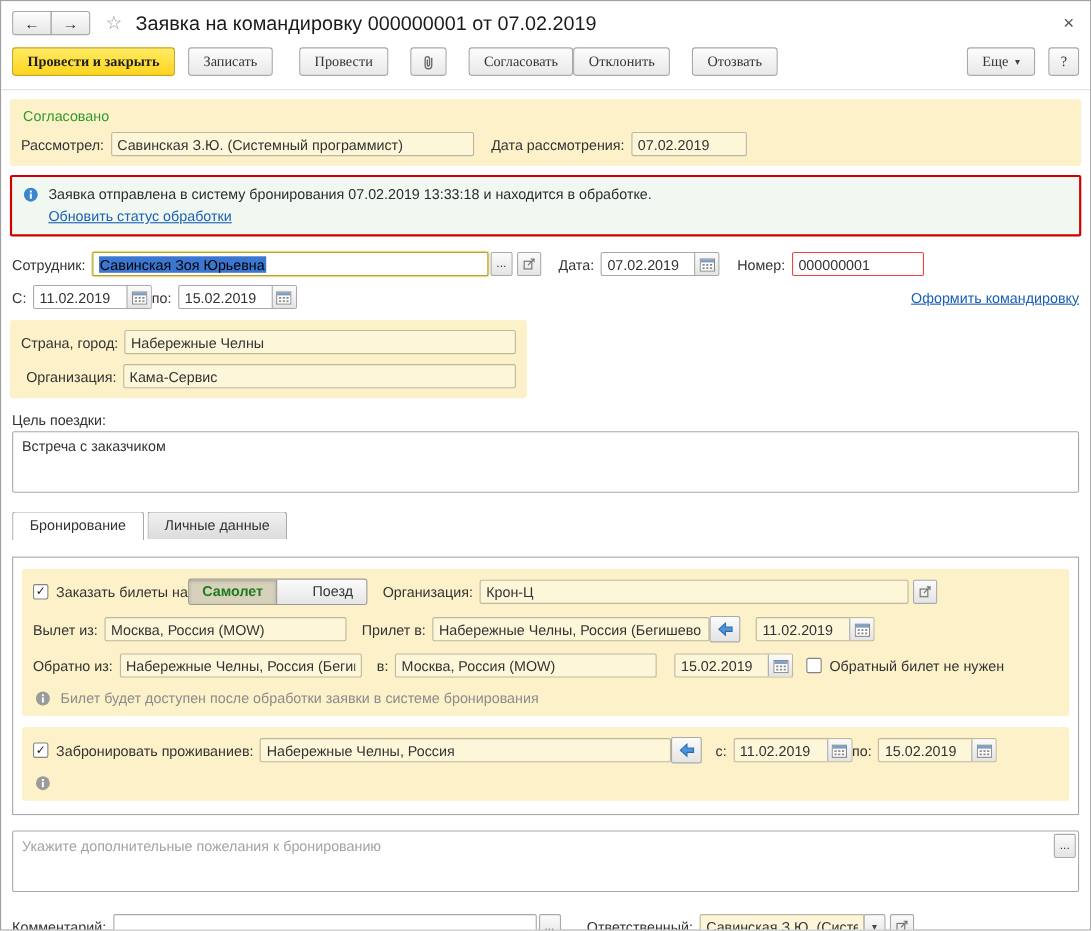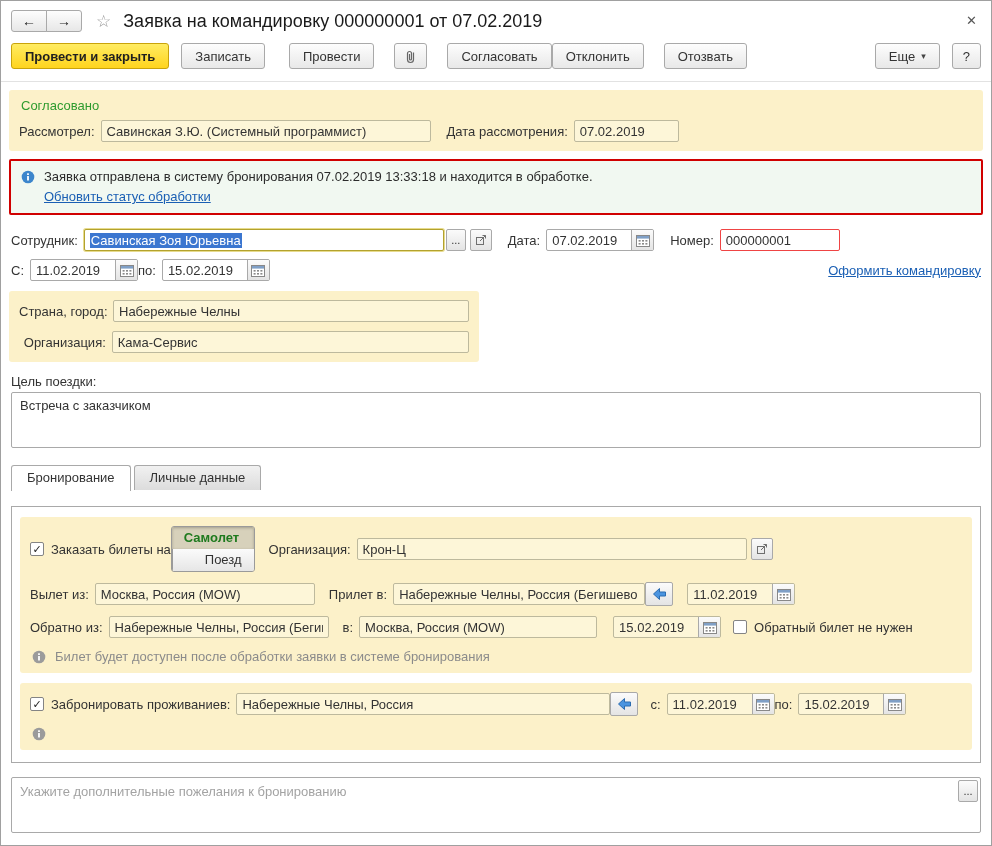--- a/index.html
+++ b/index.html
@@ -7,21 +7,21 @@
   
   .titlebar{display:flex;align-items:center;padding:9px 12px 3px 10px;}
   .navbtn{width:36px;height:22px;border:1px solid #a9a9a9;background:linear-gradient(#fdfdfd,#e7e7e7);display:flex;align-items:center;justify-content:center;font-size:14px;color:#222;cursor:pointer;padding:0;}
   .navbtn.left{border-radius:3px 0 0 3px;}
   .navbtn.right{border-radius:0 3px 3px 0;margin-left:-1px;}
   .star{margin:0 12px 0 14px;font-size:17px;color:#9a9a9a;cursor:pointer;}
   .title{font-size:18px;color:#1a1a1a;white-space:nowrap;}
   .closebtn{position:absolute;top:10px;right:12px;border:none;background:none;font-size:13px;color:#555;cursor:pointer;padding:2px;}
   
   .toolbar{display:flex;align-items:center;padding:8px 10px 12px;border-bottom:1px solid #e2e2e2;}
-  .btn{height:26px;padding:0 13px;border:1px solid #a9a9a9;border-radius:3px;background:linear-gradient(#fdfdfd,#e8e8e8);font-family:Liberation Sans, sans-serif;font-size:13px;color:#333;display:inline-flex;align-items:center;cursor:pointer;white-space:nowrap;}
+  .btn{height:26px;padding:0 13px;border:1px solid #a9a9a9;border-radius:3px;background:linear-gradient(#fdfdfd,#e8e8e8);font-family:Liberation Serif, serif;font-size:13px;color:#333;display:inline-flex;align-items:center;cursor:pointer;white-space:nowrap;}
   .btn.primary{background:linear-gradient(#ffec62,#ffd41e);border-color:#c9a30a;font-weight:bold;color:#1f1f1f;}
   .btn.iconbtn{padding:0 9px;}
   .btn .arr{font-size:9px;margin-left:6px;color:#444;}
   .btn.help{padding:0 10px;}
   .ml2{margin-left:2px}.ml4{margin-left:4px}.ml10{}
   .ml12{margin-left:12px}.ml14{margin-left:14px}.ml16{margin-left:16px}.ml20{margin-left:20px}.ml24{margin-left:24px}.mla{margin-left:auto}
   
   .approval{margin:8px;background:#fcf1c9;border-radius:3px;padding:6px 10px 9px;}
   .approval .status{color:#2e9b2e;margin:2px 0 7px 2px;}
   .arow{display:flex;align-items:center;}
@@ -32,21 +32,21 @@
   .link{color:#1a5fb4;text-decoration:underline;cursor:pointer;}
   
   .row{display:flex;align-items:center;margin:8px 10px 0;}
   .mt14{margin-top:14px}.mt12{margin-top:12px}.mt10{margin-top:10px}
   .lbl{white-space:nowrap;margin-right:6px;color:#333;}
   .lbl.r{display:inline-block;text-align:right;}
   .fld{box-sizing:border-box;height:22px;border:1px solid #ef4444;border-radius:2px;background:#fff;padding:0 5px;display:flex;align-items:center;white-space:nowrap;overflow:hidden;cursor:text;}
   .fld span{white-space:nowrap;overflow:hidden;}
   .fld.cream{background:#fdf6d8;border-color:#bdb99d;}
   .fld.focus{border:1px solid #b3a22e;box-shadow:0 0 0 1px #e7db8e;}
-  .sel{background:#3b76d0;color:#ffffff;padding:0 1px;}
+  .sel{background:#3b76d0;color:#000000;padding:0 1px;}
   .dfld{display:flex;align-items:stretch;height:22px;box-sizing:border-box;border:1px solid #a9a9a9;border-radius:2px;background:#fff;overflow:hidden;}
   .dfld.cream{background:#fdf6d8;border-color:#bdb99d;}
   .dtext{display:flex;align-items:center;padding:0 5px;}
   .calbtn{width:21px;border-left:1px solid #a9a9a9;background:linear-gradient(#fbfbfb,#e4e4e4);display:flex;align-items:center;justify-content:center;cursor:pointer;}
   .sbtn{box-sizing:border-box;height:22px;min-width:20px;padding:0 4px;border:1px solid #a9a9a9;border-radius:2px;background:linear-gradient(#fbfbfb,#e4e4e4);display:inline-flex;align-items:center;justify-content:center;font-size:11px;color:#333;cursor:pointer;font-family:inherit;}
   .sbtn .arr{font-size:9px;color:#444;}
   
   .w74{width:74px}.w105{width:105px}.w120{width:120px}.w150{width:150px}.w220{width:220px}
   .w238{width:238px}.w252{width:252px}.w330{width:330px}.w360{width:360px}.w362{width:362px}
   .w374{width:374px}.w390{width:390px}.w88{width:88px}
@@ -59,21 +59,21 @@
   .purpose{display:block;margin:3px 10px 0;width:calc(100% - 20px);height:56px;box-sizing:border-box;border:1px solid #a9a9a9;border-radius:2px;padding:5px 8px;font-family:"Liberation Sans","DejaVu Sans",sans-serif;font-size:13px;color:#333;resize:none;}
   
   .tabs{display:flex;margin:17px 0 16px 10px;position:relative;z-index:2;}
   .tab{padding:4px 15px 5px;border:1px solid #a9a9a9;border-bottom:none;border-radius:3px 3px 0 0;background:linear-gradient(#f1f1f1,#dcdcdc);margin-right:3px;cursor:pointer;color:#333;}
   .tab.active{background:#fff;margin-bottom:-1px;padding-bottom:6px;}
   .panel{position:relative;z-index:1;margin:0 10px;border:1px solid #a9a9a9;background:#fff;padding:10px 8px 12px;}
   .prow{display:flex;align-items:center;}
   .prow + .prow{margin-top:10px;}
   .cbwrap{display:inline-flex;align-items:center;cursor:pointer;white-space:nowrap;}
   .cb{box-sizing:border-box;width:14px;height:14px;border:1px solid #848484;border-radius:2px;background:#fff;display:inline-flex;align-items:center;justify-content:center;margin-right:7px;font-size:11px;font-weight:bold;color:#222;line-height:1;}
-  .tumbler{display:inline-flex;border:1px solid #9a9a9a;border-radius:3px;overflow:hidden;flex-direction:column;}
+  .tumbler{display:inline-flex;border:1px solid #9a9a9a;border-radius:3px;overflow:hidden;}
   .tumbler .opt{padding:3px 12px 4px;background:linear-gradient(#fbfbfb,#e6e6e6);cursor:pointer;color:#333;}
   .tumbler .opt + .opt{border-left:1px solid #9a9a9a;padding-left:32px;}
   .tumbler .opt.active{background:#d7d1bb;color:#1e7a1e;font-weight:bold;box-shadow:inset 0 1px 3px rgba(0,0,0,.25);}
   .bluebtn{box-sizing:border-box;width:28px;height:24px;border:1px solid #a9a9a9;border-radius:2px;background:linear-gradient(#fbfbfb,#e4e4e4);display:inline-flex;align-items:center;justify-content:center;cursor:pointer;}
   .infoline{display:flex;align-items:center;gap:9px;color:#8b8b8b;margin-top:11px;margin-left:2px;}
   
   .wishes{position:relative;margin:14px 10px 0;}
   .wishes textarea{width:100%;height:56px;box-sizing:border-box;border:1px solid #a9a9a9;border-radius:2px;padding:6px 30px 6px 8px;font-family:"Liberation Sans","DejaVu Sans",sans-serif;font-size:13px;color:#333;resize:none;}
   .wishes textarea::placeholder{color:#a3a3a3;}
   .wishes .sbtn{position:absolute;right:3px;top:3px;}

